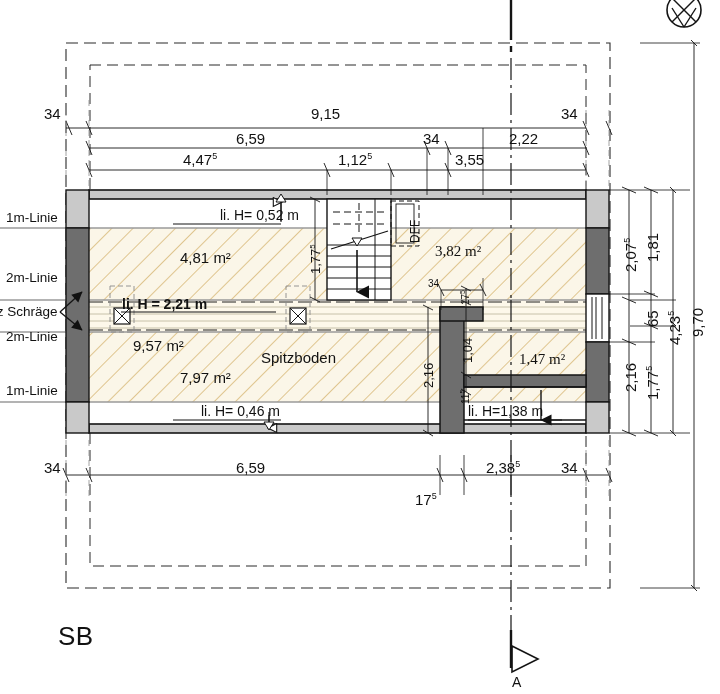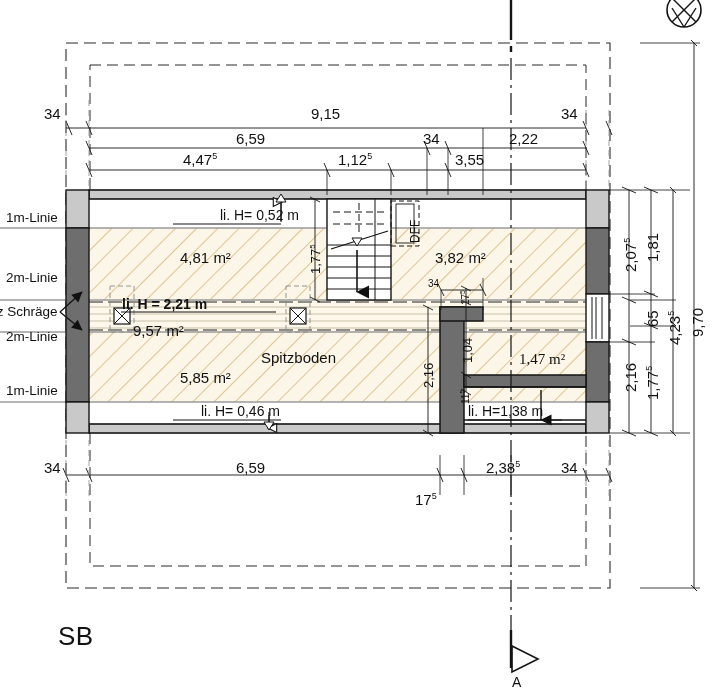--- a/index.html
+++ b/index.html
@@ -314,30 +314,30 @@
 <div class="lbl side" style="left:6px;top:211px;">1m-Linie</div>
 <div class="lbl side" style="left:6px;top:271px;">2m-Linie</div>
 <div class="lbl side" style="left:-7px;top:305px;">tz Schräge</div>
 <div class="lbl side" style="left:6px;top:330px;">2m-Linie</div>
 <div class="lbl side" style="left:6px;top:384px;">1m-Linie</div>
 
 <div class="lbl area" style="left:180px;top:250px;">
   <span>4,81</span>
   <span>m²</span>
 </div>
-<div class="lbl area" style="left:435px;top:250px;">
+<div class="lbl area" style="left:435px;top:244px;font-family:Liberation Serif, serif;">
   <span>3,82</span>
   <span>m²</span>
 </div>
-<div class="lbl area" style="left:133px;top:323px;">
+<div class="lbl area" style="left:133px;top:338px;">
   <span>9,57</span>
   <span>m²</span>
 </div>
 <div class="lbl area" style="left:180px;top:370px;">
-  <span>5,85</span>
+  <span>7,97</span>
   <span>m²</span>
 </div>
 <div class="lbl area" style="left:519px;top:352px;font-family:Liberation Serif, serif;">
   <span>1,47</span>
   <span>m²</span>
 </div>
 
 <div class="lbl area" style="left:261px;top:350px;">Spitzboden</div>
 
 <div class="lbl note" style="left:173px;top:208px;padding-left:47px;">li. H= 0,52 m</div>

